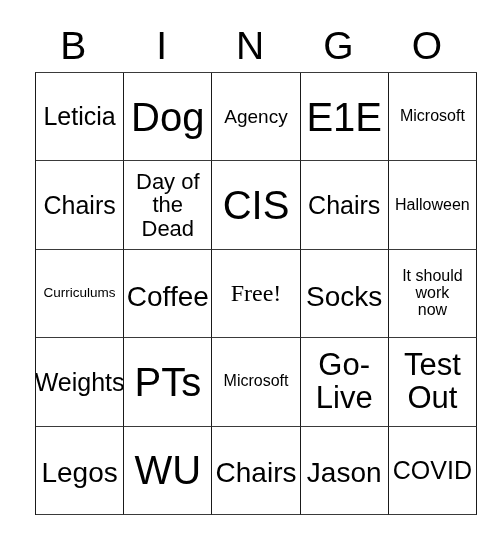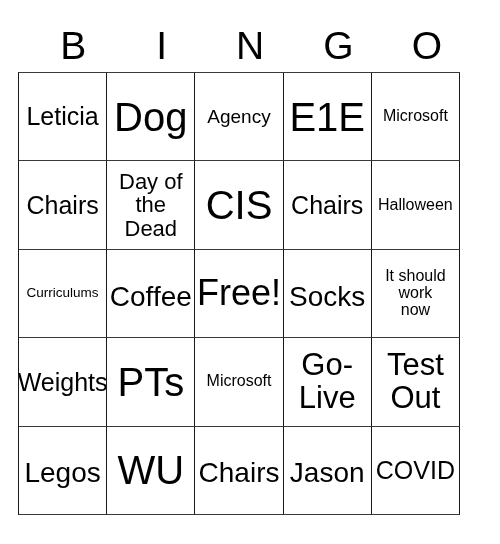--- a/index.html
+++ b/index.html
@@ -38,21 +38,21 @@
     font-size: 39px;
     line-height: 1;
     font-weight: 400;
     letter-spacing: 0;
     color: #000000;
     user-select: none;
   }
   
   #grid {
     position: absolute;
-    left: 18px;
+    left: 35px;
     top: 72px;
     width: 442px;
     height: 443px;
     box-sizing: border-box;
     border-top: 1.5px solid #3a3a3a;
     border-left: 1.5px solid #1a1a1a;
     display: flex;
     flex-direction: column;
   }
   .grid-row {
@@ -75,21 +75,21 @@
   }
   .cell-text {
     display: block;
     line-height: 1.06;
     word-break: normal;
     white-space: pre-line;
     color: #000000;
   }
   
   .fs-xxl .cell-text { font-size: 40px; }
-  .fs-xl  .cell-text { font-size: 36px; }
+  .fs-xl  .cell-text { font-size: 24px; font-family: Liberation Serif, serif; }
   .fs-lg  .cell-text { font-size: 31px; }
   .fs-md  .cell-text { font-size: 25px; }
   .fs-sm  .cell-text { font-size: 22px; }
   .fs-xs  .cell-text { font-size: 19px; }
   .fs-xxs .cell-text { font-size: 16px; }
   .fs-tiny .cell-text { font-size: 13.5px; }
   .fs-ml  .cell-text { font-size: 28px; margin-top: 6px; }
 </style>
 </head>
 <body>

